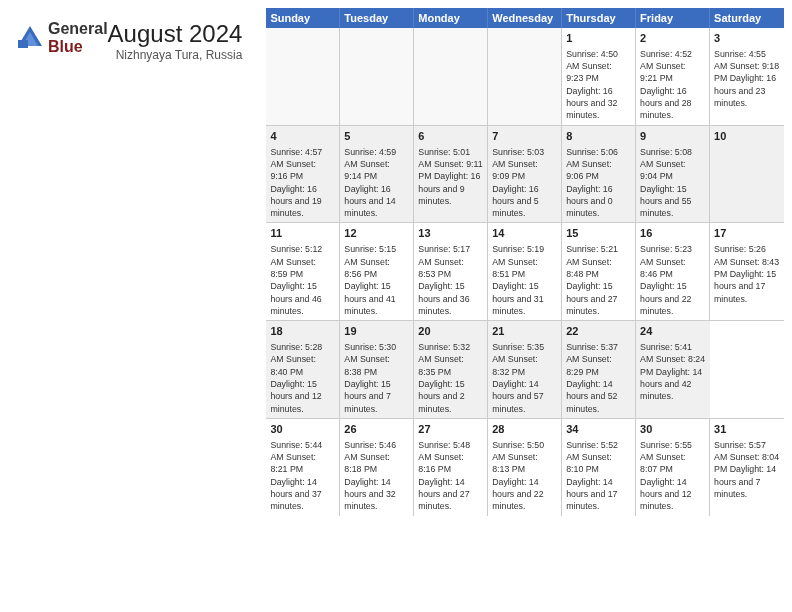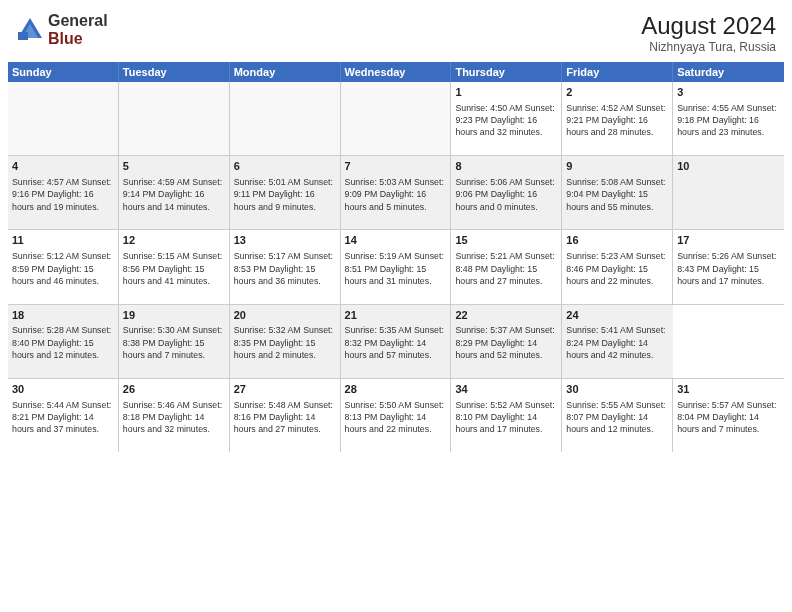--- a/index.html
+++ b/index.html
@@ -1,18 +1,18 @@
 <!DOCTYPE html>
 <html><head>
   <meta charset="utf-8">
   <style>
     * { margin: 0; padding: 0; box-sizing: border-box; }
     body { width: 792px; height: 612px; font-family: Arial, sans-serif; background: #fff; overflow: hidden; }
     
-    .container { width: 792px; height: 460px; display: flex; flex-direction: column; }
+    .container { width: 792px; height: 460px; display: flex; flex-direction: row; margin-top: 8px; }
     
     .header { display: flex; justify-content: space-between; align-items: flex-start; padding: 12px 16px 8px 16px; }
     
     .logo { display: flex; align-items: center; gap: 4px; }
     .logo-text { font-size: 16px; line-height: 1.1; }
     .logo-general { font-weight: bold; color: #333; }
     .logo-blue { font-weight: bold; color: #7f1d1d; }
     .logo-icon { width: 28px; height: 28px; }
     
     .title-area { text-align: right; }

